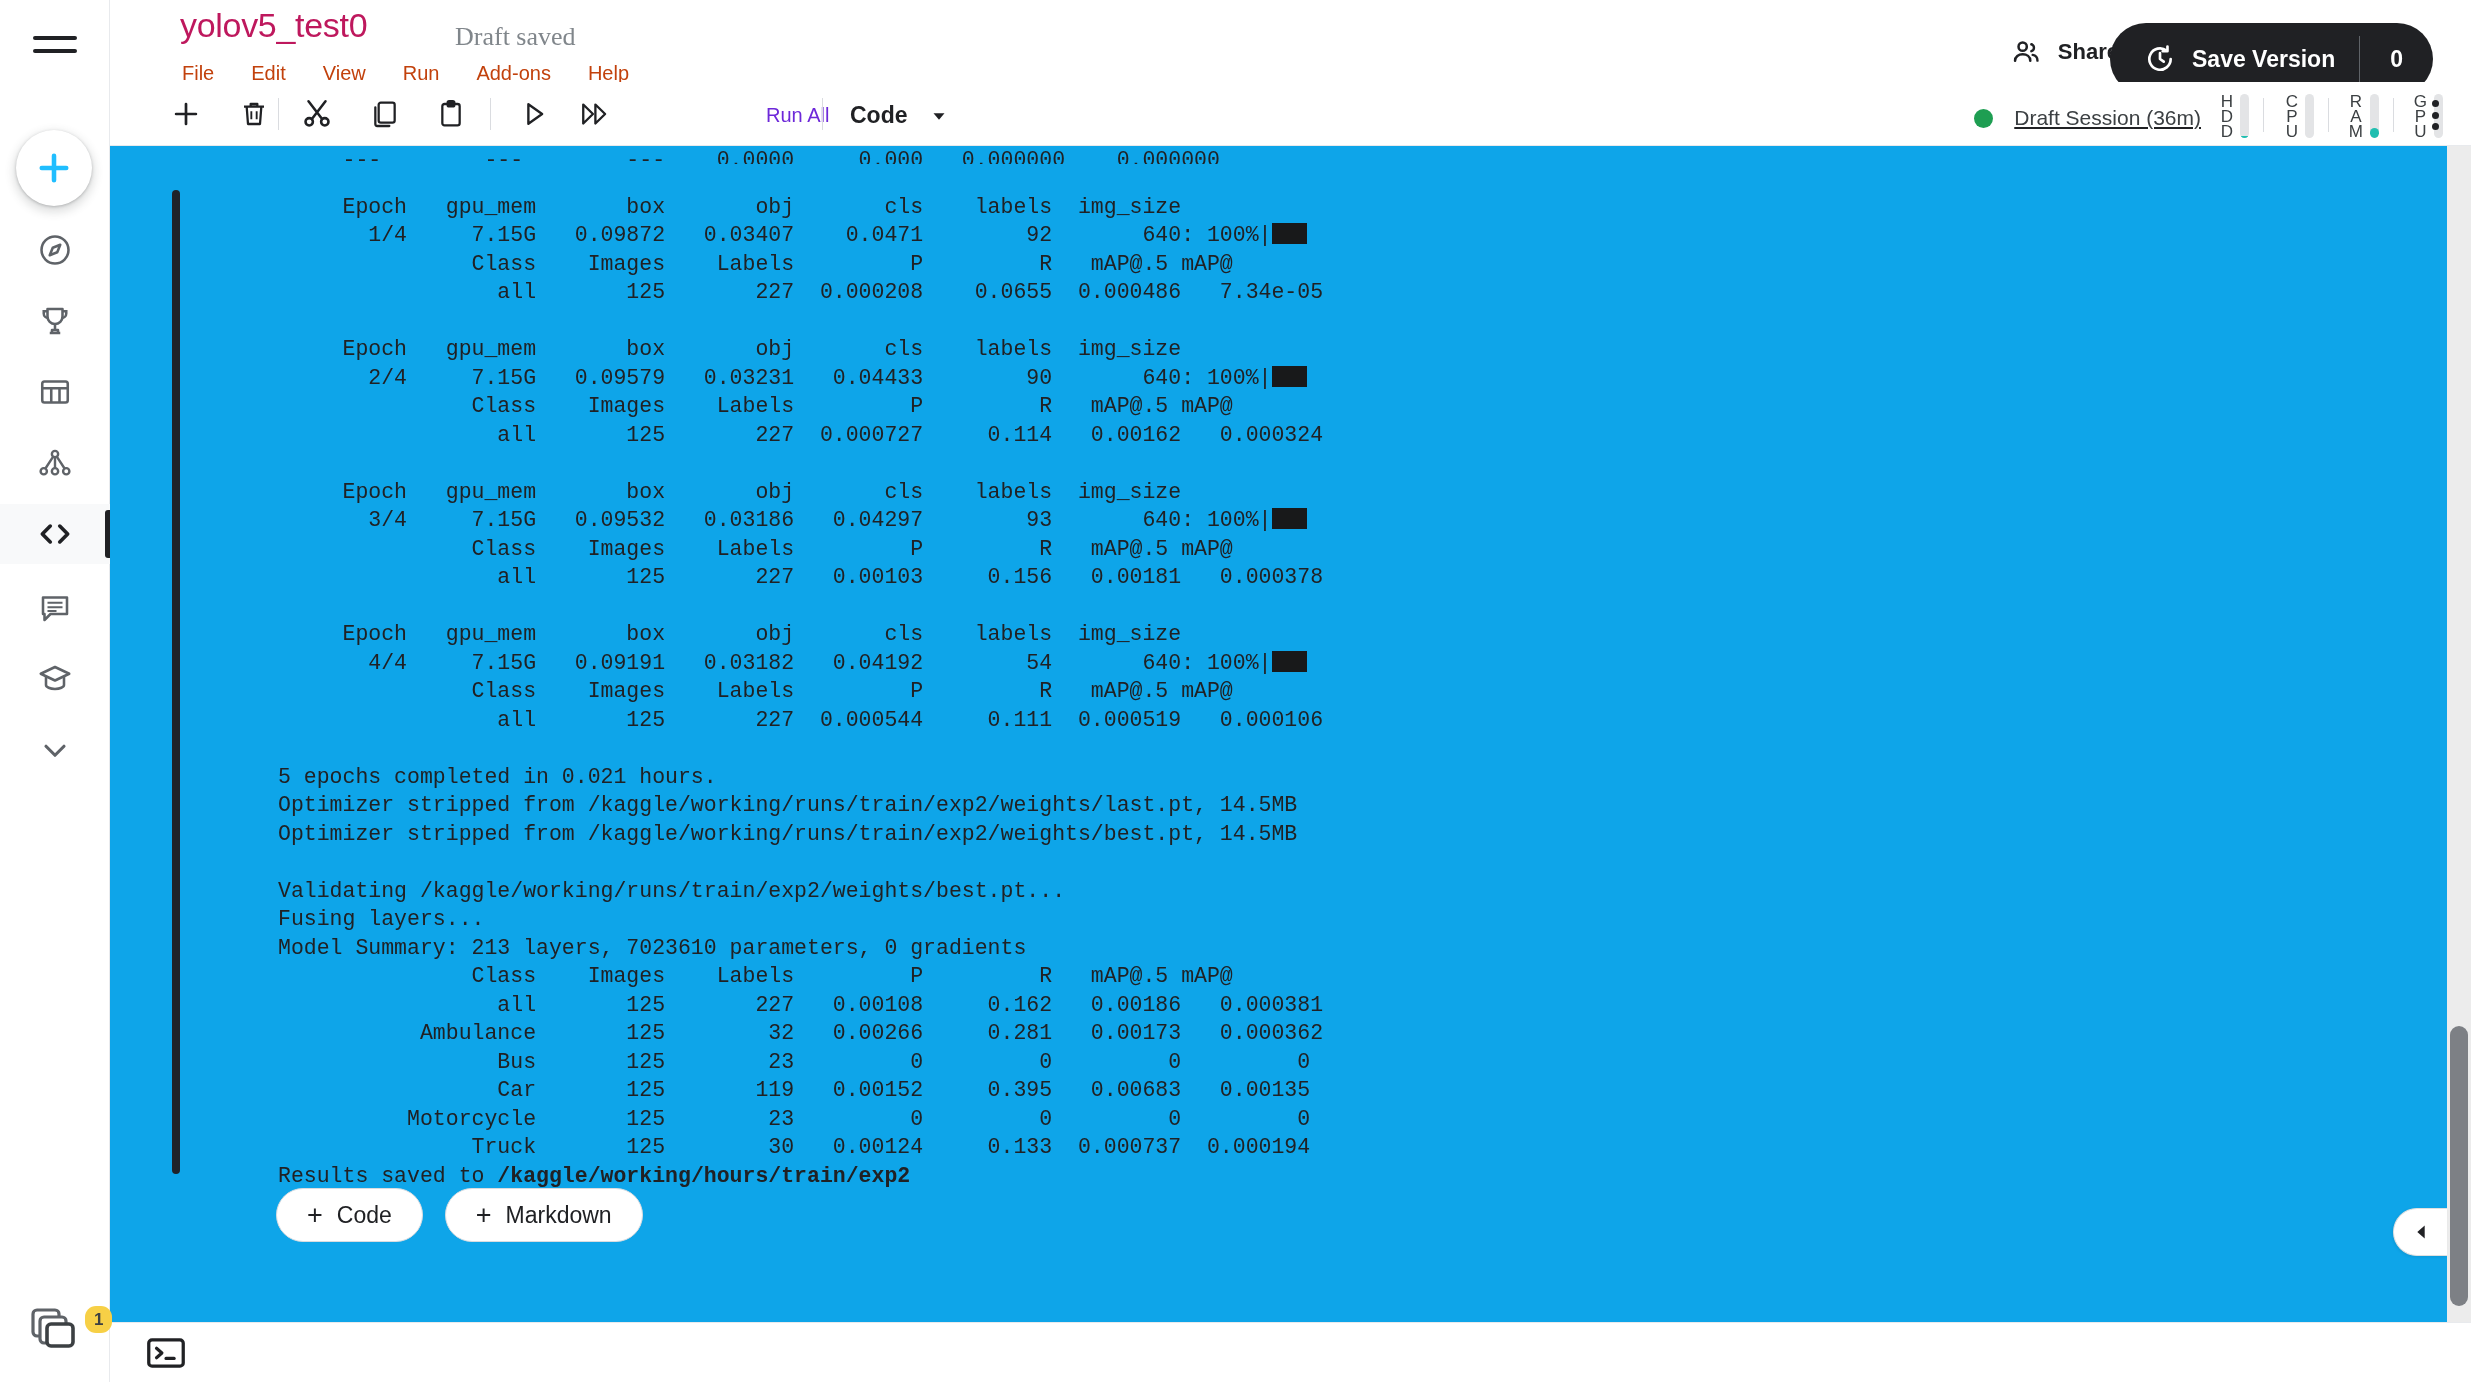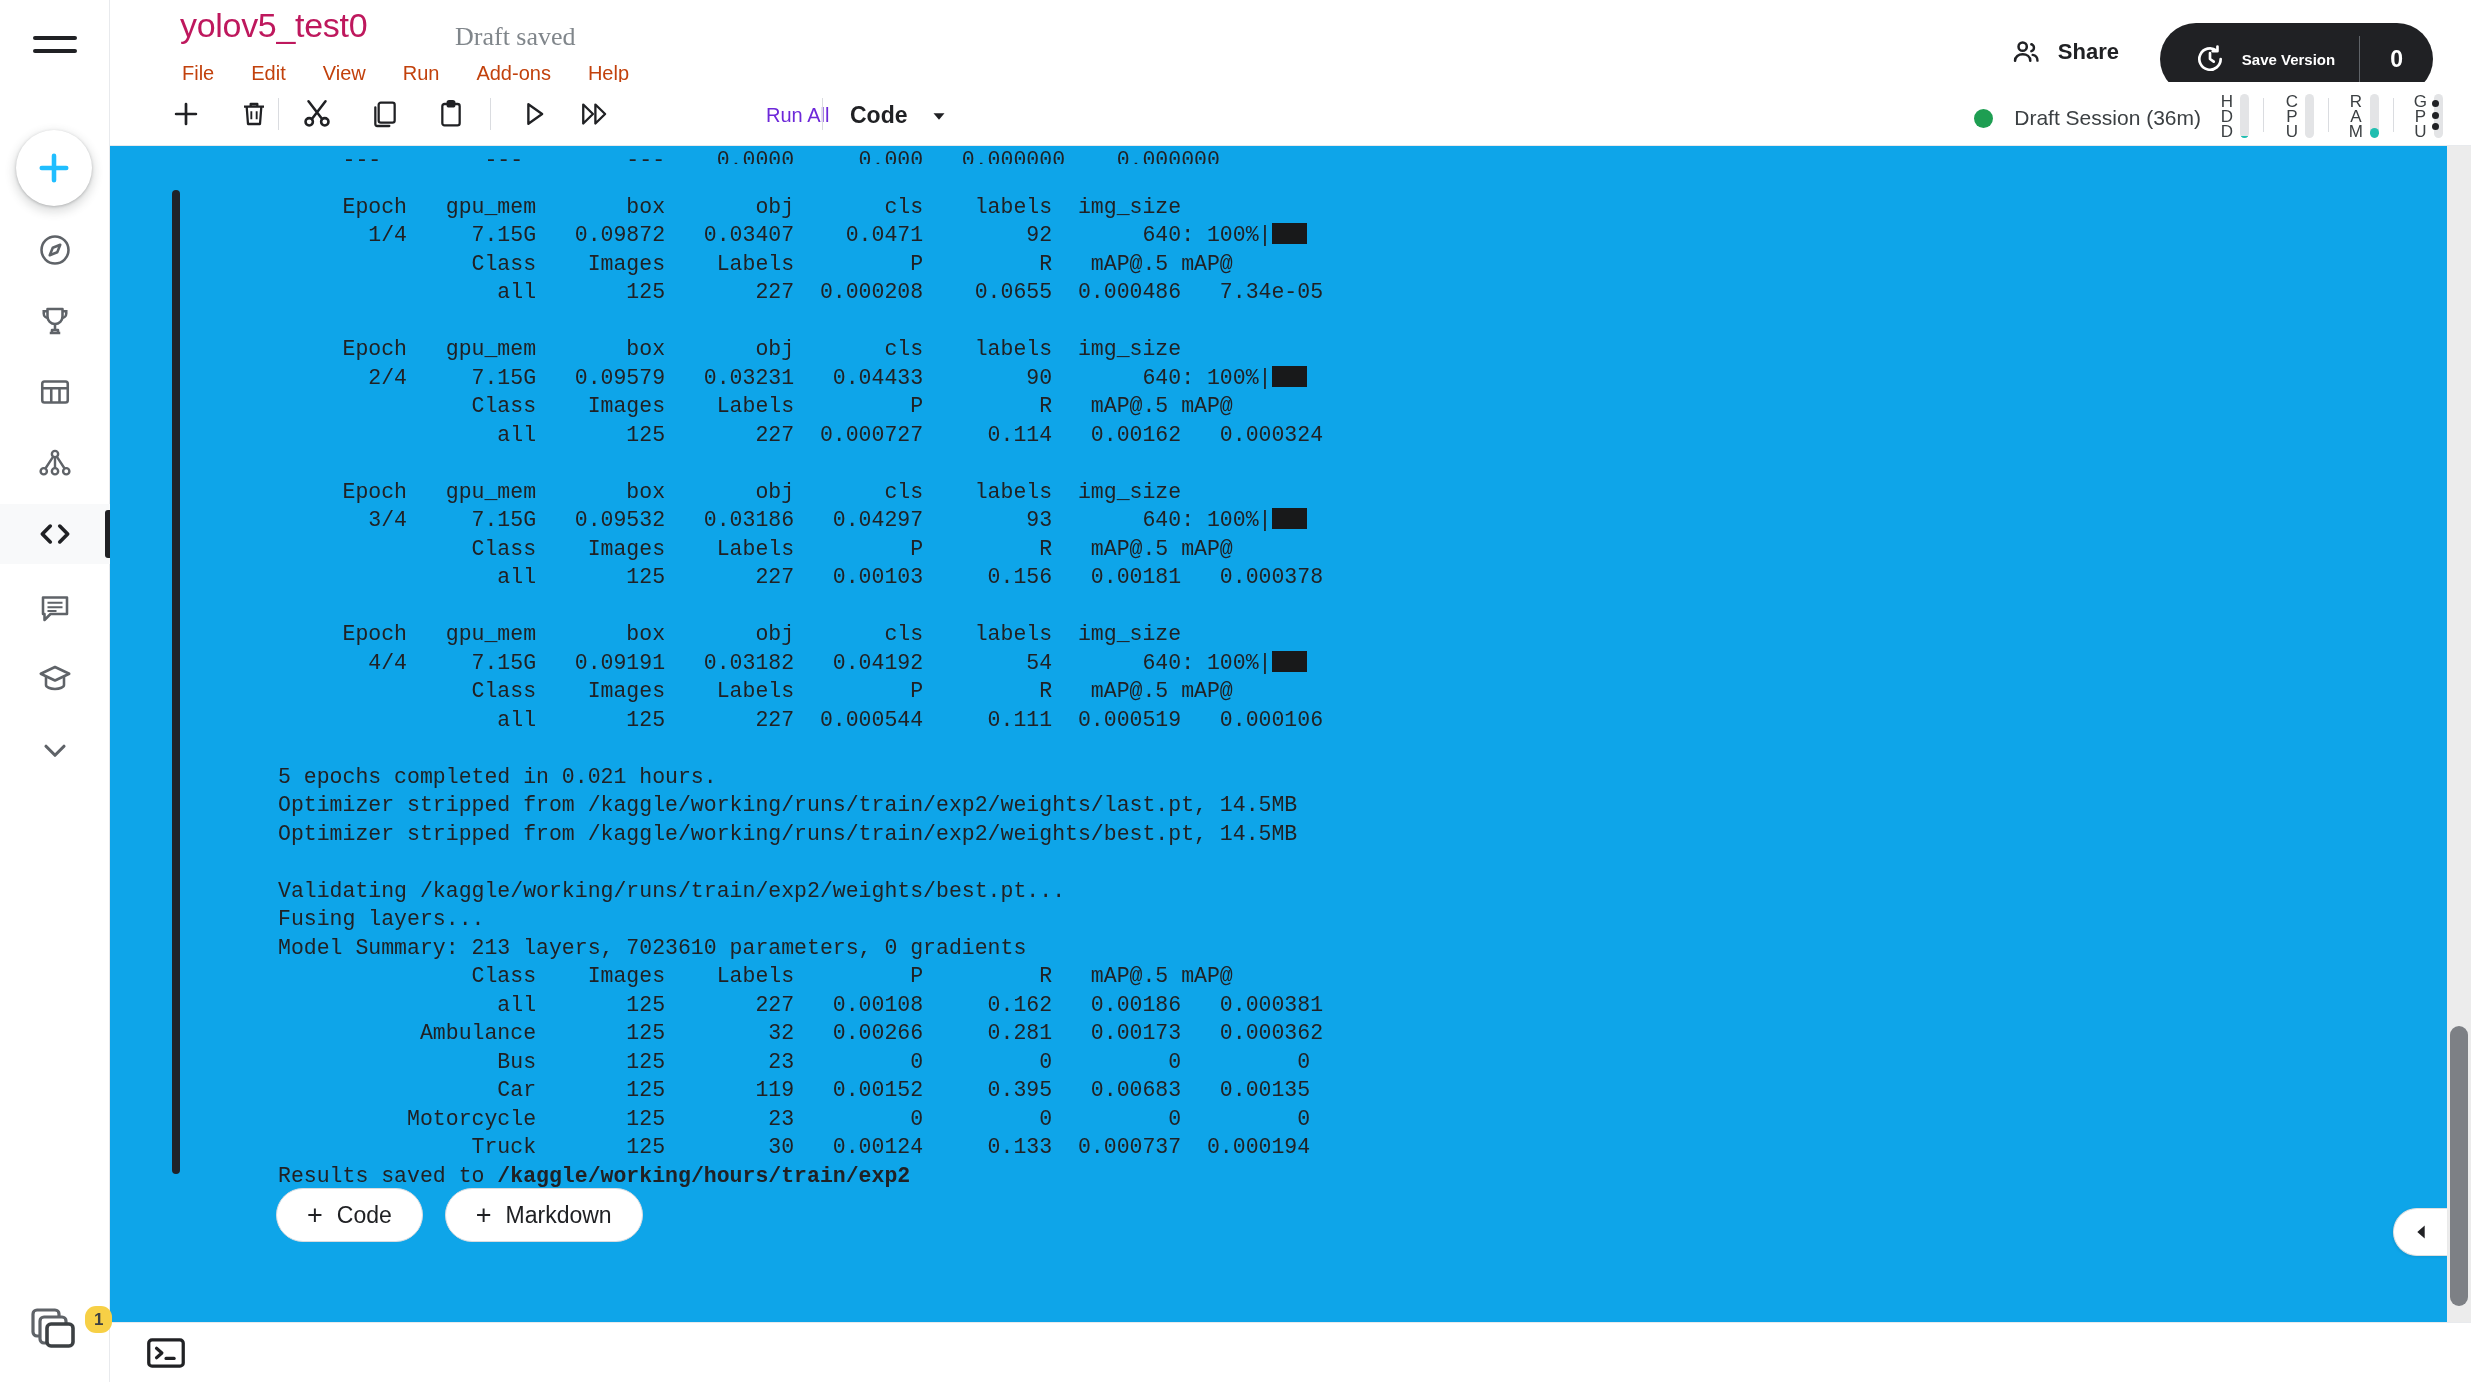--- a/index.html
+++ b/index.html
@@ -72,21 +72,21 @@
   }
   #share .lbl { font-size: 22px; font-weight: 700; color: #202124; }
   #savever {
     position: absolute; right: 38px; top: 23px; height: 72px;
     background: #202124; color: #fff; border-radius: 36px;
     display: flex; align-items: center; cursor: pointer;
   }
   #savever .sv-main {
     display: flex; align-items: center; gap: 16px; padding: 0 24px 0 34px;
   }
-  #savever .sv-label { font-size: 15px; font-weight: 700; white-space: nowrap; }
+  #savever .sv-label { font-size: 23px; font-weight: 700; white-space: nowrap; }
   #savever .sv-count {
     font-size: 23px; font-weight: 700; padding: 0 30px;
     border-left: 1px solid #5f6368; height: 46px;
     display: flex; align-items: center;
   }
 
   
   #toolbar {
     position: absolute; left: 110px; top: 82px; right: 0; height: 64px;
     border-bottom: 1px solid #e8eaed; background: #fff;
@@ -104,21 +104,21 @@
     font-size: 20px; color: #6d28d9; cursor: pointer;
   }
   #celltype {
     position: absolute; left: 740px; top: 20px;
     display: flex; align-items: center; gap: 20px; cursor: pointer;
   }
   #celltype .ct-label { font-size: 23px; font-weight: 700; color: #202124; }
 
   #session {
     position: absolute; right: 270px; top: 24px;
-    display: flex; align-items: center; gap: 21px; cursor: pointer;
+    display: flex; align-items: center; gap: 21px; cursor: pointer; text-decoration: underline;
   }
   #session .dot { width: 19px; height: 19px; border-radius: 50%; background: #1e9e52; }
   #session .stext { font-size: 21px; color: #3c4043; white-space: nowrap; }
 
   .meter { position: absolute; top: 10px; display: flex; align-items: flex-start; gap: 7px; }
   .meter .mlabel {
     font-size: 17px; color: #3c4043; line-height: 15px;
     text-align: center; padding-top: 2px;
   }
   .meter .mbar {

